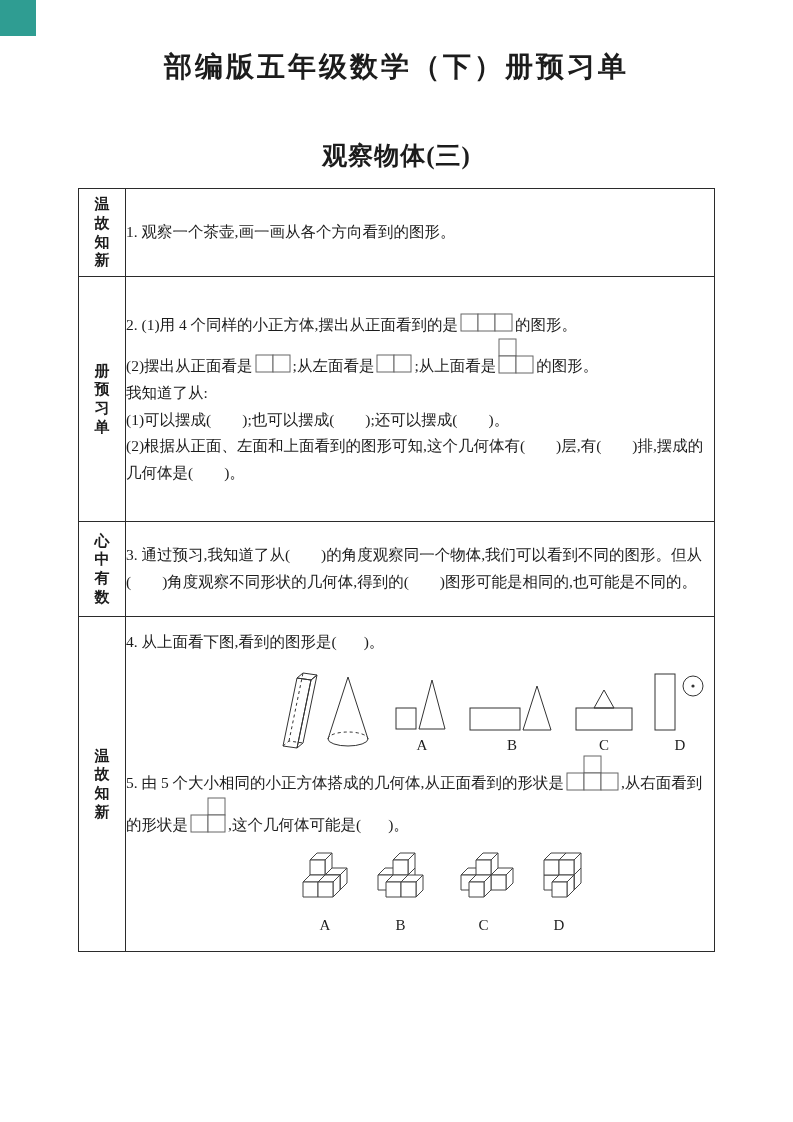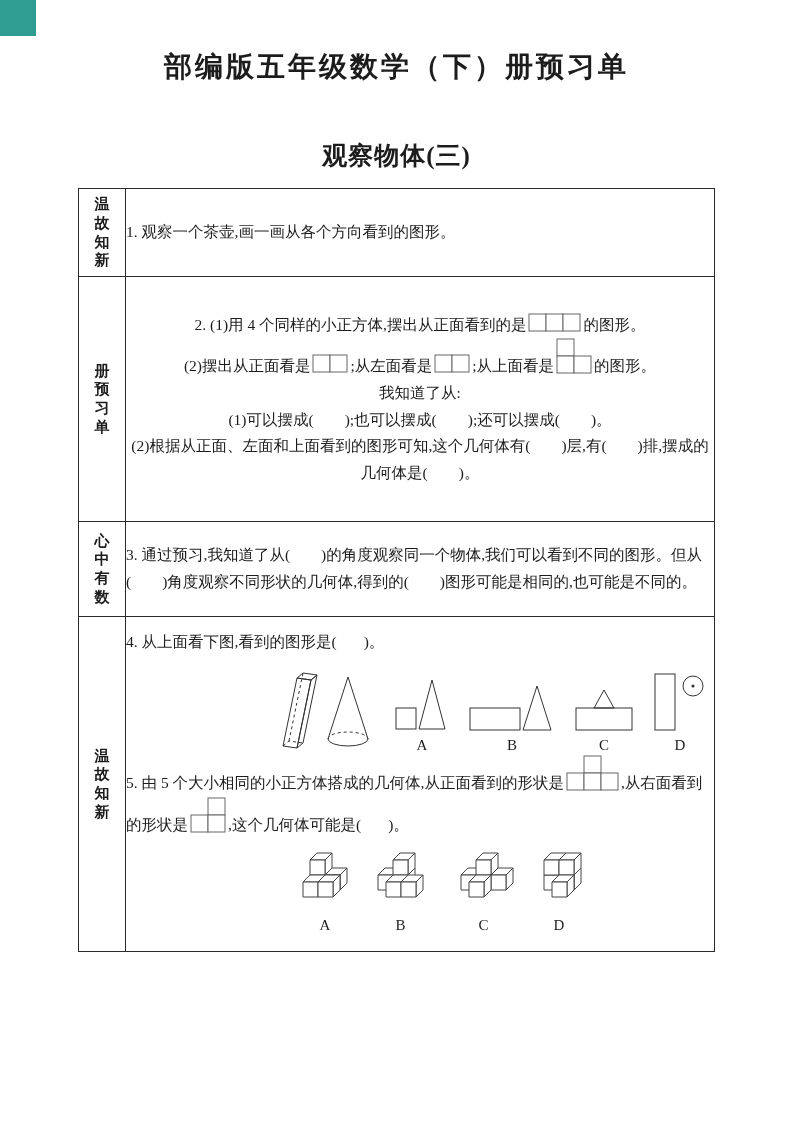--- a/index.html
+++ b/index.html
@@ -51,21 +51,21 @@
     </td>
     <td class="cell">
       <div class="block">1. 观察一个茶壶,画一画从各个方向看到的图形。</div>
     </td>
   </tr>
 
   <tr style="height:245px;">
     <td class="lblcell">
       <span class="vtext">册预习单</span>
     </td>
-    <td class="cell" style="vertical-align:middle;text-align:center;">
+    <td class="cell" style="vertical-align:middle;">
       <div class="block">2. (1)用 4 个同样的小正方体,摆出从正面看到的是<svg width="53" height="19" class="grid-shape">
               <rect x="1" y="1" width="17" height="17" fill="#fff" stroke="#666" stroke-width="1"></rect>
               <rect x="18" y="1" width="17" height="17" fill="#fff" stroke="#666" stroke-width="1"></rect>
               <rect x="35" y="1" width="17" height="17" fill="#fff" stroke="#666" stroke-width="1"></rect>
             </svg>的图形。</div>
       <div class="block">(2)摆出从正面看是<svg width="36" height="19" class="grid-shape">
               <rect x="1" y="1" width="17" height="17" fill="#fff" stroke="#666" stroke-width="1"></rect>
               <rect x="18" y="1" width="17" height="17" fill="#fff" stroke="#666" stroke-width="1"></rect>
             </svg>;从左面看是<svg width="36" height="19" class="grid-shape">
               <rect x="1" y="1" width="17" height="17" fill="#fff" stroke="#666" stroke-width="1"></rect>

